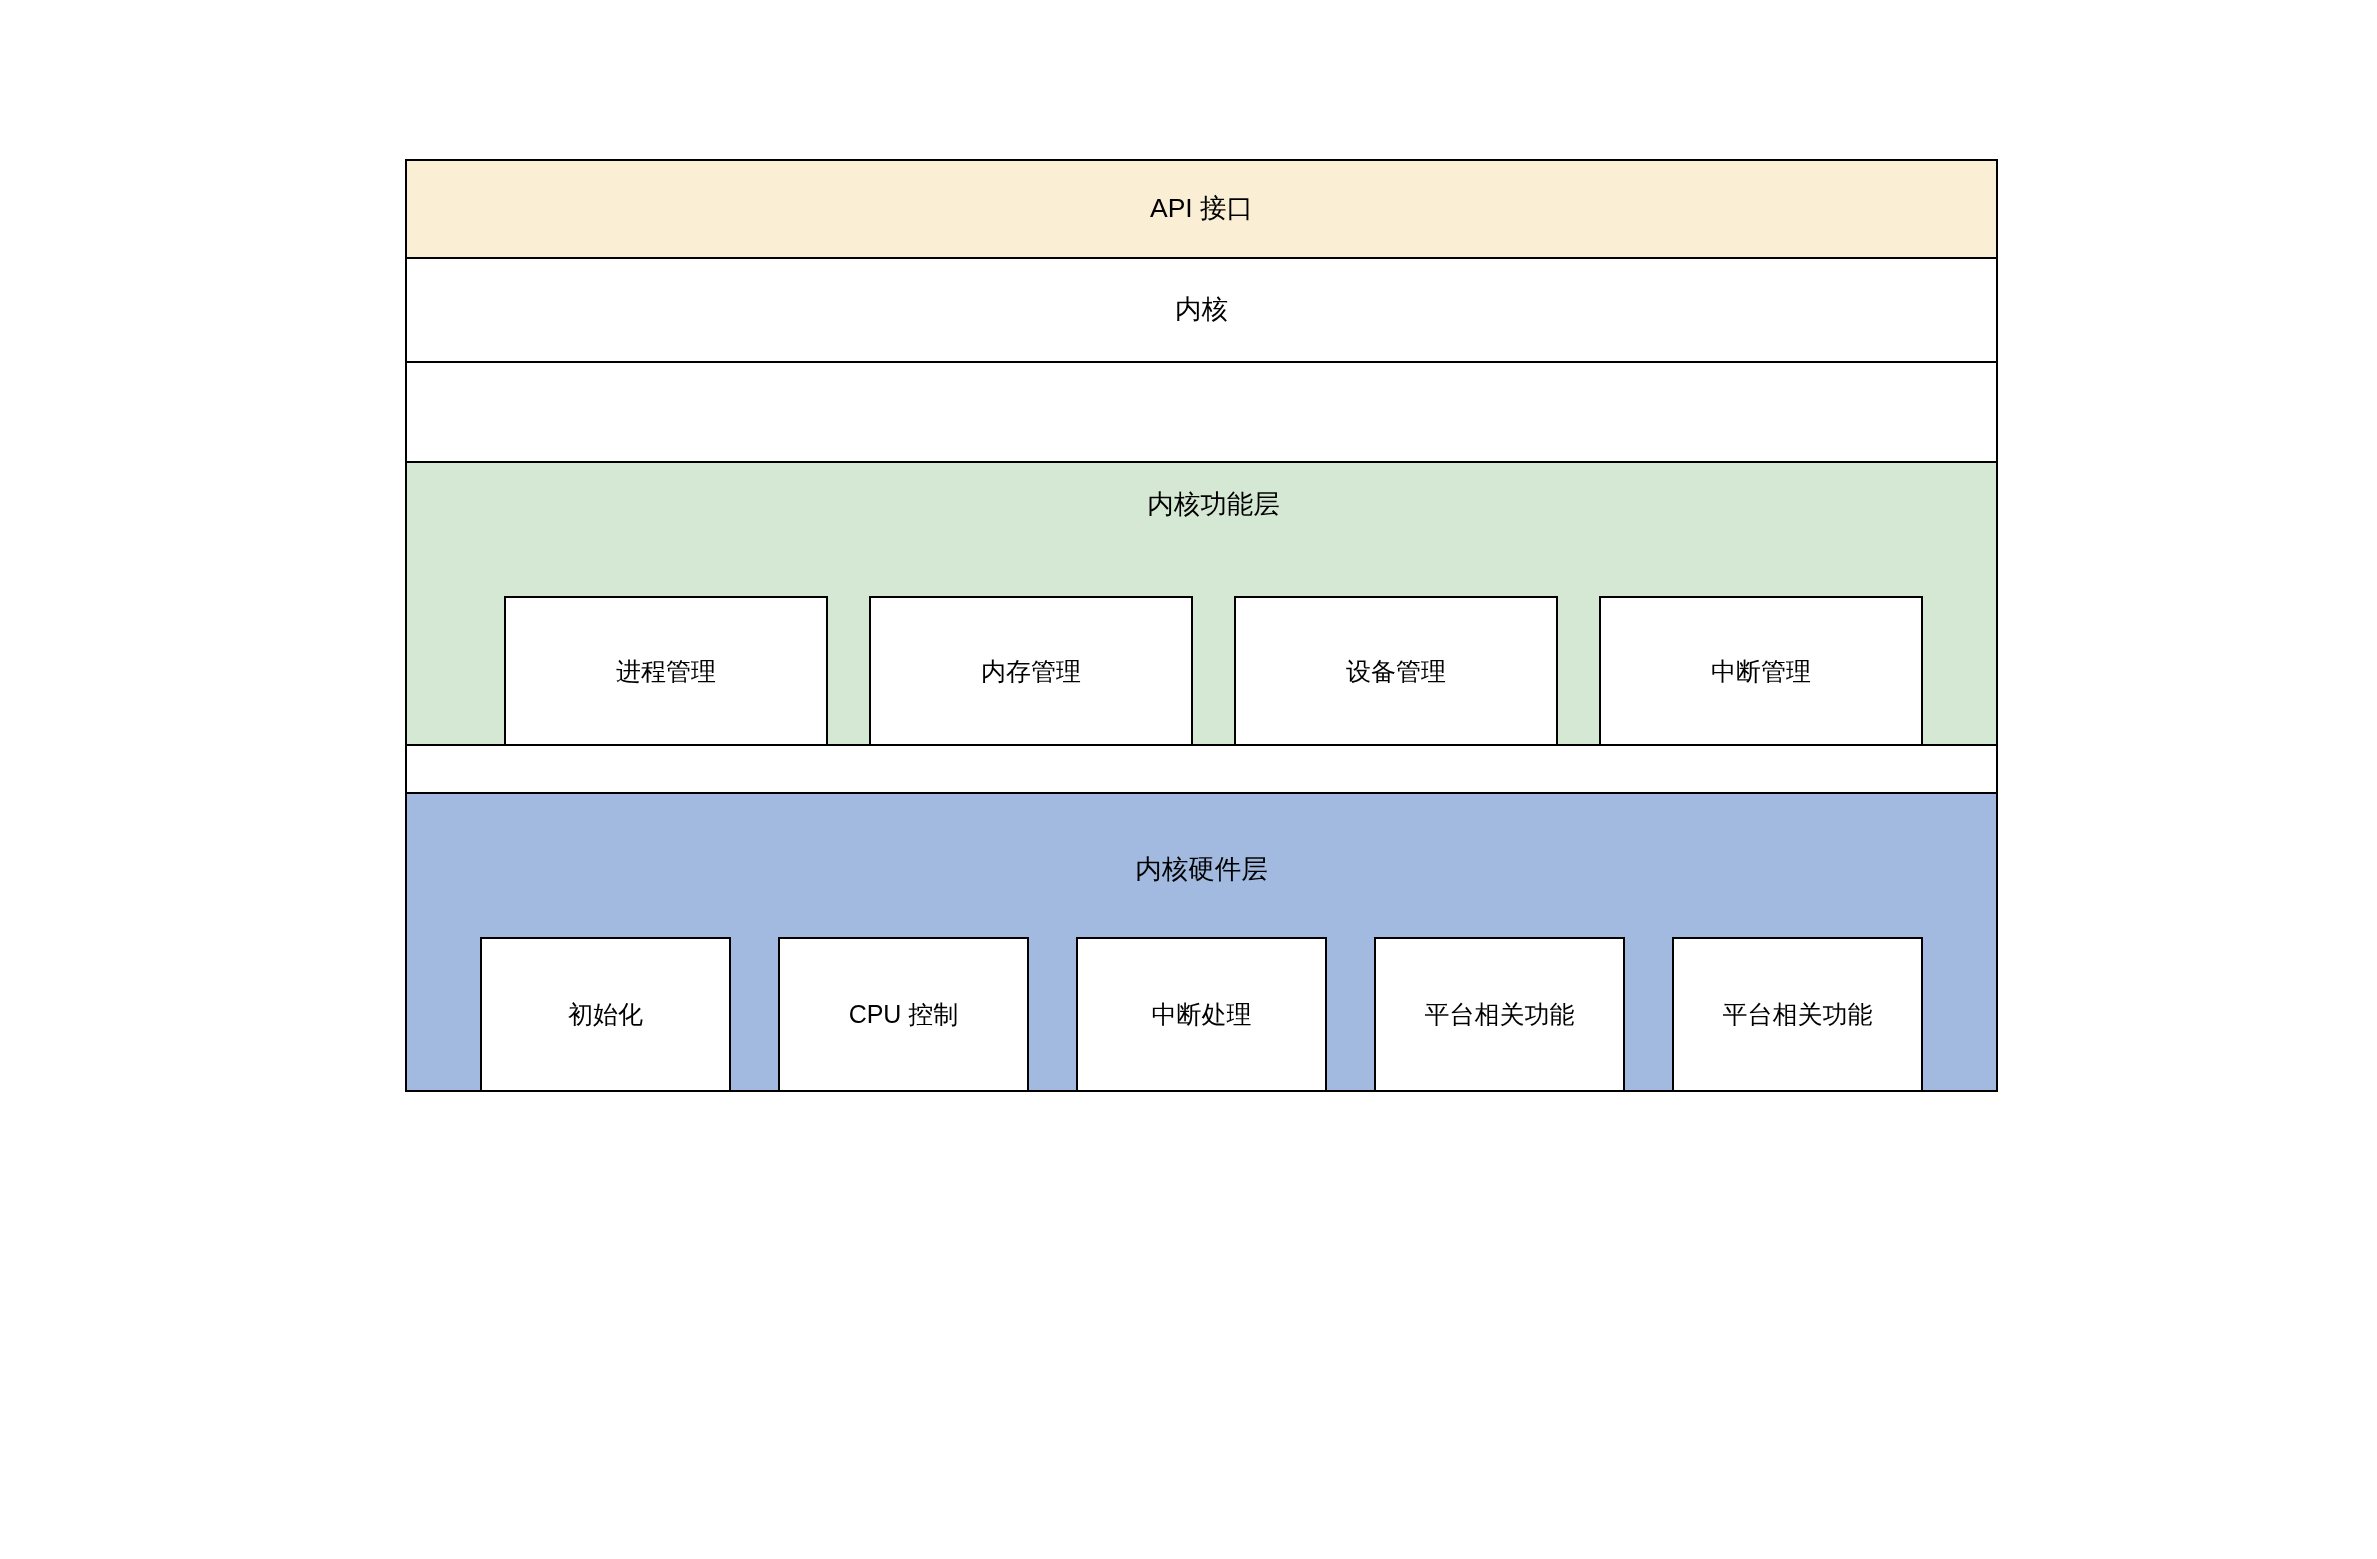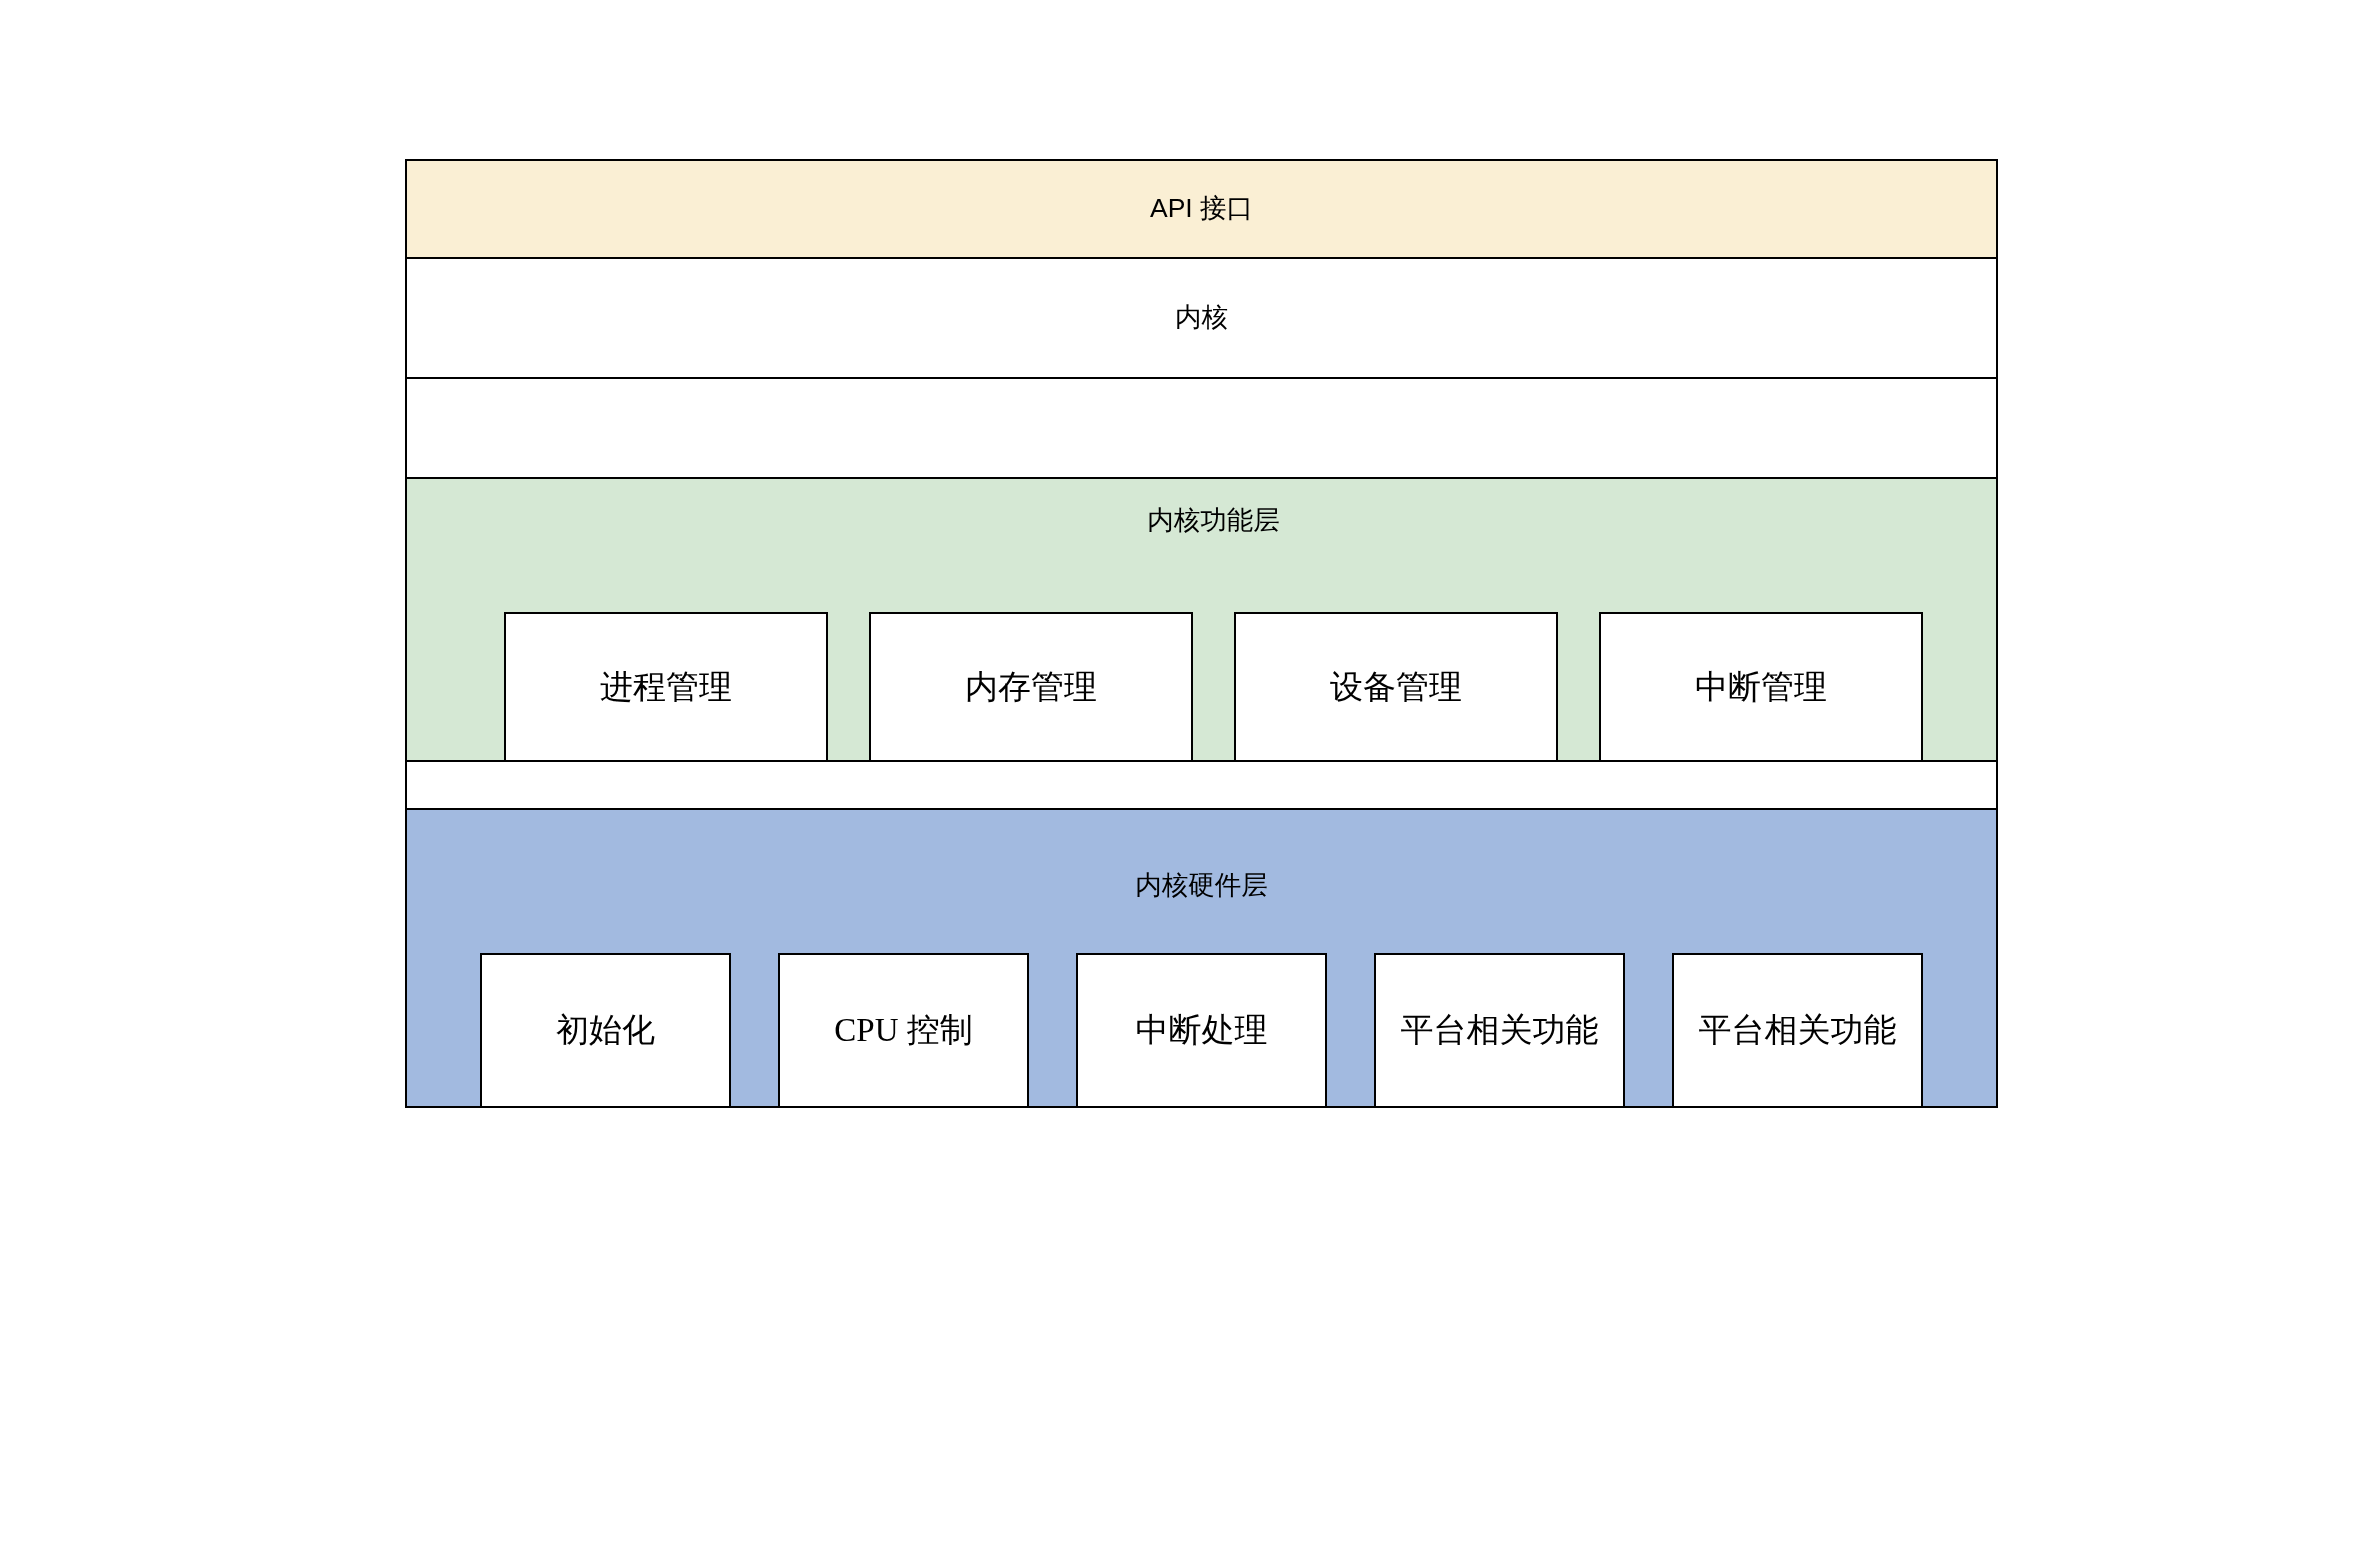--- a/index.html
+++ b/index.html
@@ -53,27 +53,26 @@
   .box {
     box-sizing: border-box;
     background: #ffffff;
     border: 2.5px solid #000000;
     border-bottom: none;
     display: flex;
     align-items: center;
     justify-content: center;
   }
   .box span {
-    font-size: 33px;
+    font-size: 25px;
     white-space: nowrap;
-    font-family: Liberation Serif, serif;
   }
   
   .h-api       { height: 98px; }
-  .h-kernel    { height: 120px; }
+  .h-kernel    { height: 104px; }
   .h-kif       { height: 151px; }
   .h-spacer1   { height: 100px; }
   .h-func      { height: 283px; padding-left: 24px; }
   .h-spacer2   { height: 48px;  }
   .h-hw        { height: 296px; }
   .h-phys      { height: 196px; }
   .func-title  { margin-top: 25.5px; }
   .hw-title    { margin-top: 60px; }
   .func-box    { width: 324px; height: 148px; }
   .hw-box      { width: 251px; height: 153px; }

